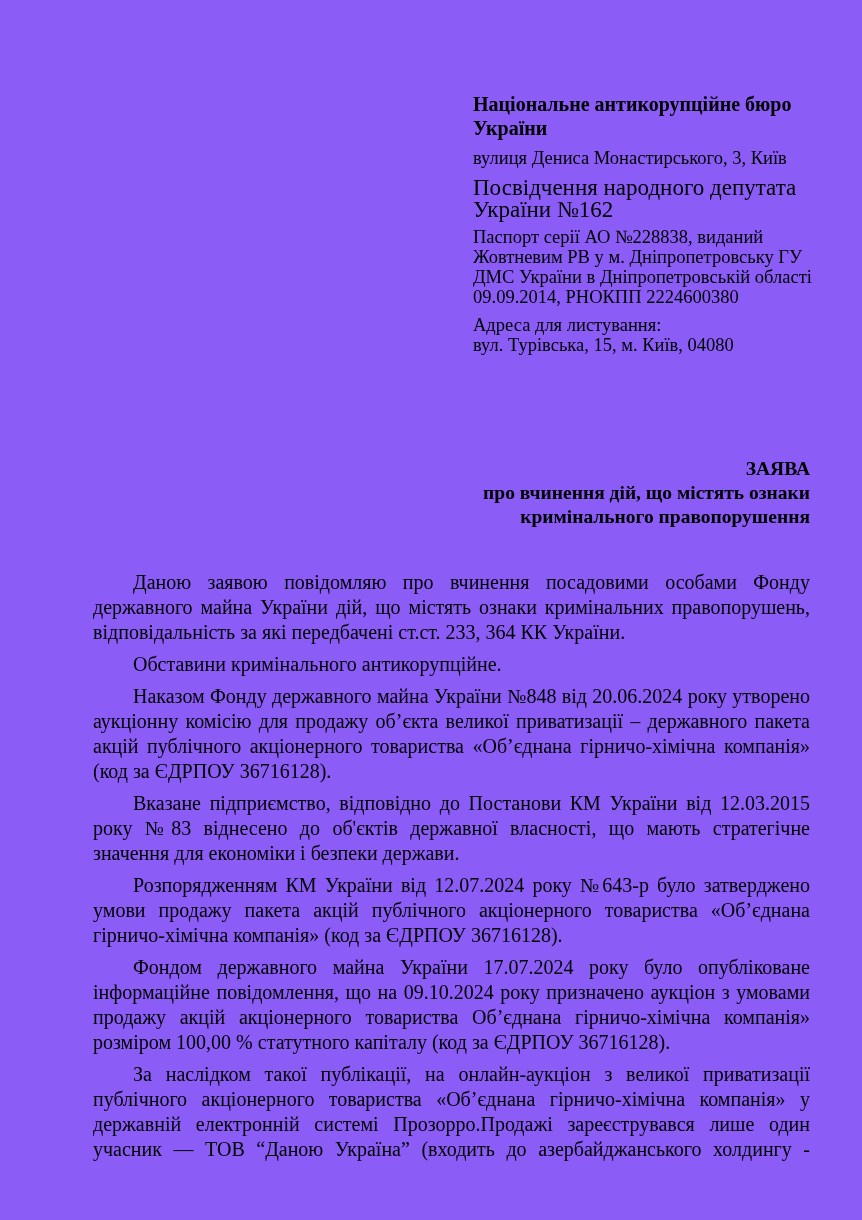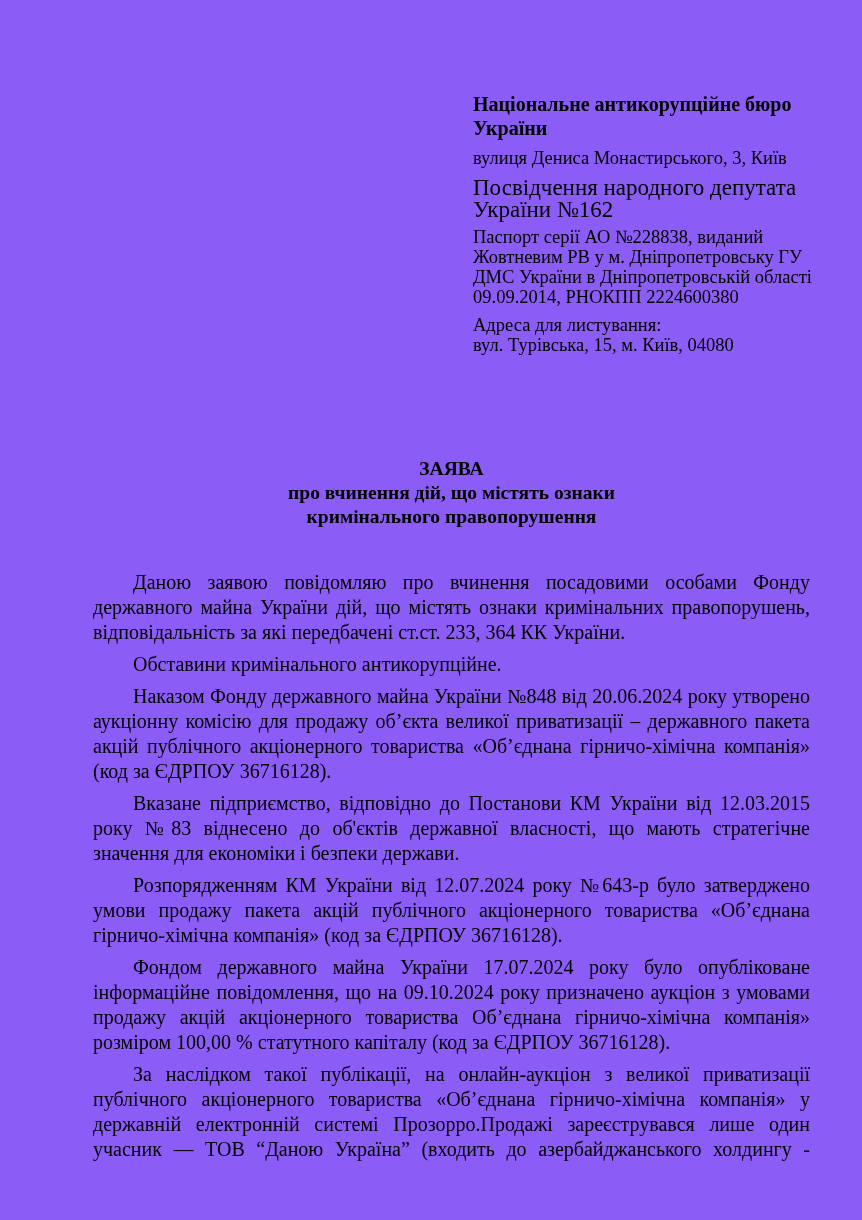--- a/index.html
+++ b/index.html
@@ -54,21 +54,21 @@
   }
   .mailing-address {
     line-height: 20px;
   }
   
   .doc-title {
     position: absolute;
     left: 93px;
     top: 457px;
     width: 717px;
-    text-align: center;
+    text-align: right;
     font-weight: bold;
     font-size: 19.5px;
     line-height: 24px;
     white-space: pre-line;
   }
   
   .body-text {
     position: absolute;
     left: 93px;
     top: 562px;

